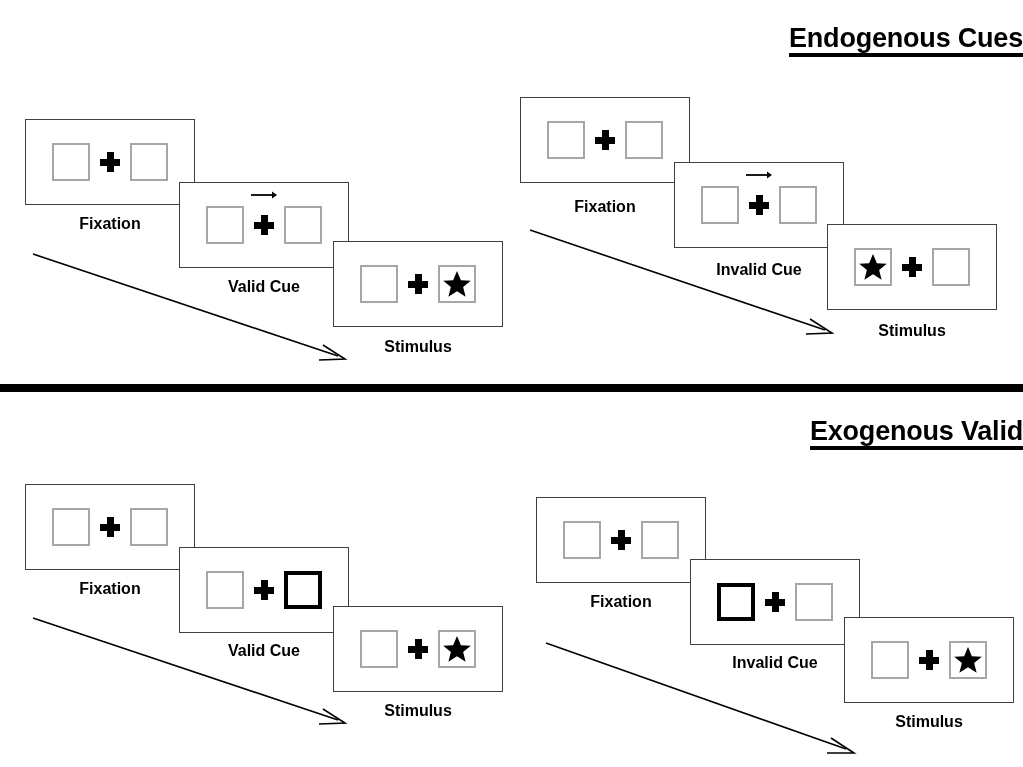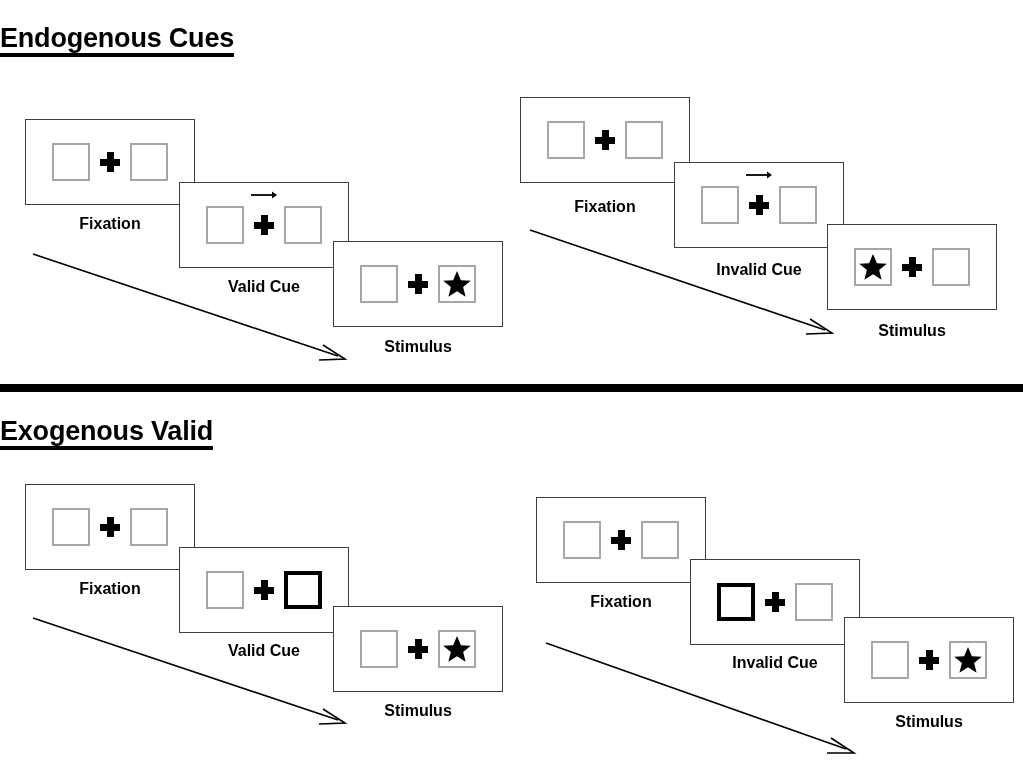--- a/index.html
+++ b/index.html
@@ -15,21 +15,21 @@
     overflow: hidden;
     font-family: "Liberation Sans", sans-serif;
     color: #000000;
   }
 
   
   .section-title {
     position: absolute;
     left: 0;
     width: 1023px;
-    text-align: left;
+    text-align: right;
     font-size: 27px;
     font-weight: bold;
     letter-spacing: -0.2px;
     color: #000;
   }
   .section-title span.title-text {
     display: inline-block;
     border-bottom: 4px solid #000;
     padding-bottom: 1px;
     line-height: 1.05;

